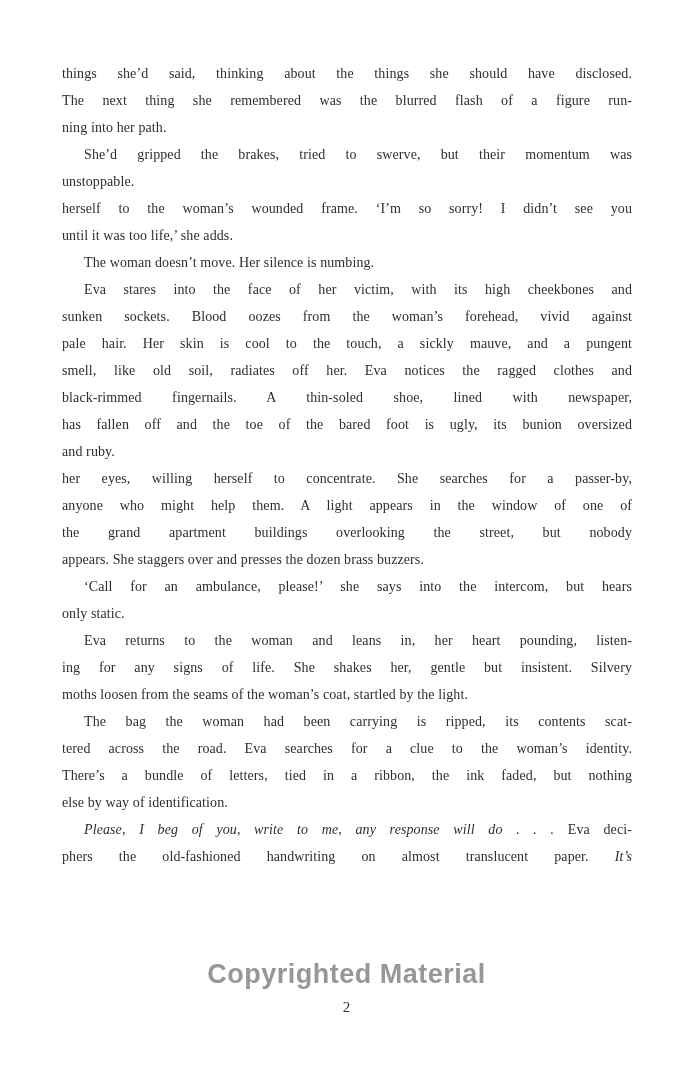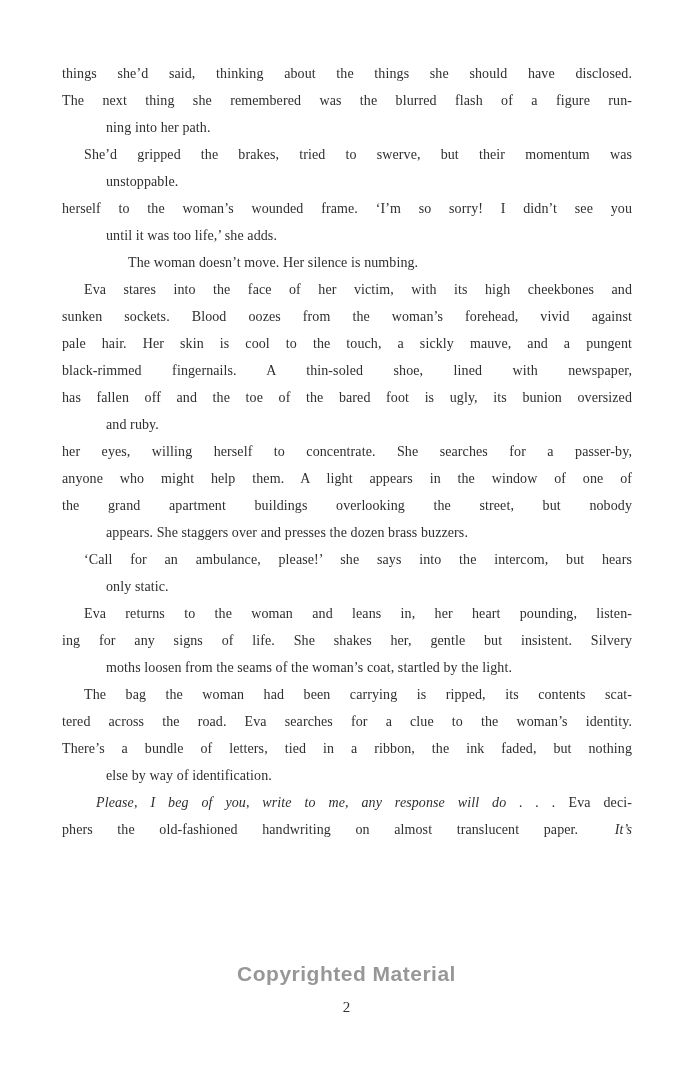--- a/index.html
+++ b/index.html
@@ -30,38 +30,36 @@
     letter-spacing: 0.1px;
   }
   .line {
     height: 27px;
     text-align: justify;
     text-align-last: justify;
     white-space: nowrap;
   }
   .line.end {
     text-align-last: left;
-    margin-left: 44px;
   }
   .line.indent {
     padding-left: 22px;
   }
   .it {
     font-style: italic;
-    margin-left: 12px;
   }
   .watermark {
     position: absolute;
     left: 0;
     right: 0;
     top: 960px;
     text-align: center;
     font-family: "Liberation Sans", sans-serif;
     font-weight: bold;
-    font-size: 21px;
+    font-size: 27px;
     line-height: 28px;
     color: #979797;
     letter-spacing: 0.5px;
   }
   .page-number {
     position: absolute;
     left: 0;
     right: 0;
     top: 999px;
     text-align: center;
@@ -79,20 +77,21 @@
       <div class="line"><span>The next thing she remembered was the blurred flash of a figure run-</span></div>
       <div class="line end"><span>ning into her path.</span></div>
       <div class="line indent"><span>She’d gripped the brakes, tried to swerve, but their momentum was</span></div>
       <div class="line end"><span>unstoppable.</span></div>
       <div class="line"><span>herself to the woman’s wounded frame. ‘I’m so sorry! I didn’t see you</span></div>
       <div class="line end"><span>until it was too life,’ she adds.</span></div>
       <div class="line end indent"><span>The woman doesn’t move. Her silence is numbing.</span></div>
       <div class="line indent"><span>Eva stares into the face of her victim, with its high cheekbones and</span></div>
       <div class="line"><span>sunken sockets. Blood oozes from the woman’s forehead, vivid against</span></div>
       <div class="line"><span>pale hair. Her skin is cool to the touch, a sickly mauve, and a pungent</span></div>
+      <div class="line"><span>smell, like old soil, radiates off her. Eva notices the ragged clothes and</span></div>
       <div class="line"><span>black-rimmed fingernails. A thin-soled shoe, lined with newspaper,</span></div>
       <div class="line"><span>has fallen off and the toe of the bared foot is ugly, its bunion oversized</span></div>
       <div class="line end"><span>and ruby.</span></div>
       <div class="line"><span>her eyes, willing herself to concentrate. She searches for a passer-by,</span></div>
       <div class="line"><span>anyone who might help them. A light appears in the window of one of</span></div>
       <div class="line"><span>the grand apartment buildings overlooking the street, but nobody</span></div>
       <div class="line end"><span>appears. She staggers over and presses the dozen brass buzzers.</span></div>
       <div class="line indent"><span>‘Call for an ambulance, please!’ she says into the intercom, but hears</span></div>
       <div class="line end"><span>only static.</span></div>
       <div class="line indent"><span>Eva returns to the woman and leans in, her heart pounding, listen-</span></div>

